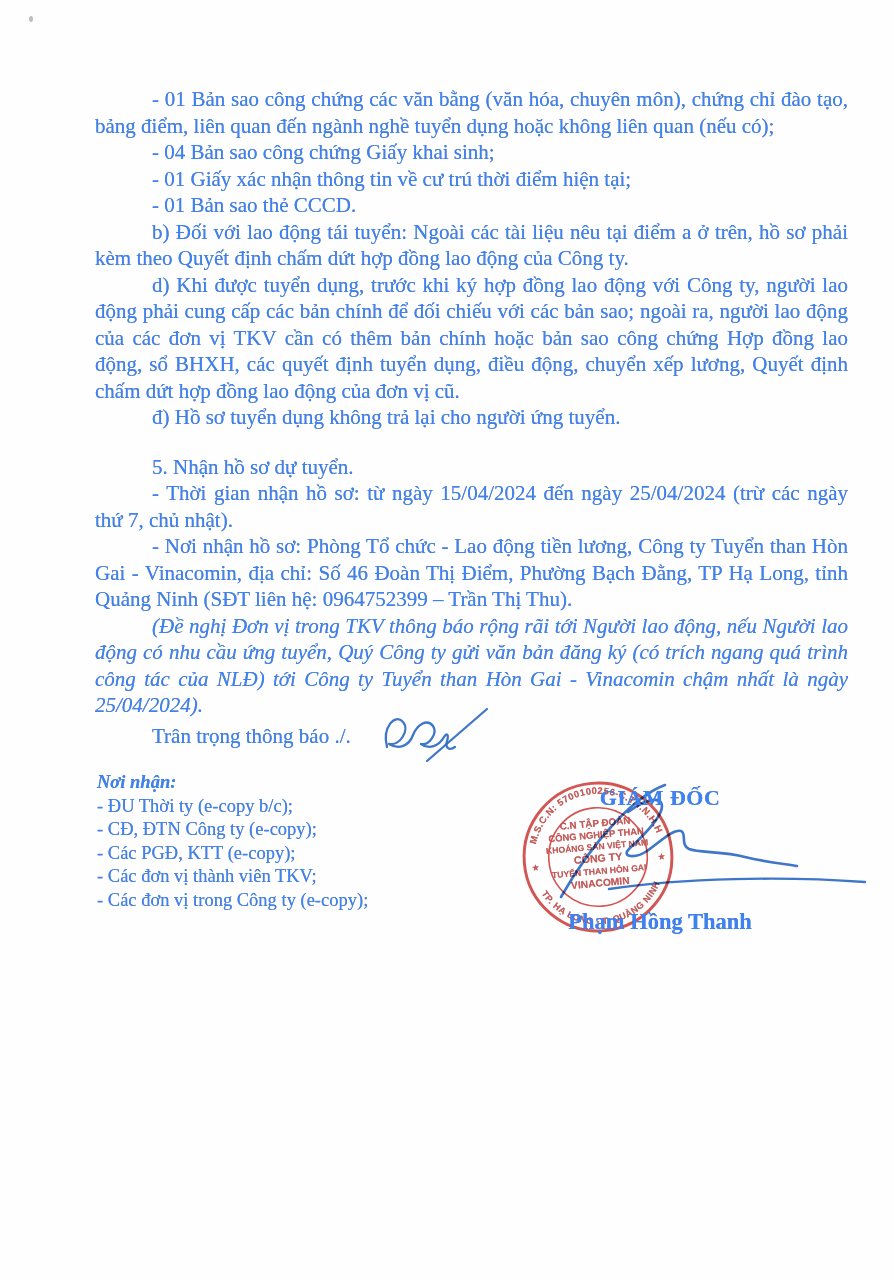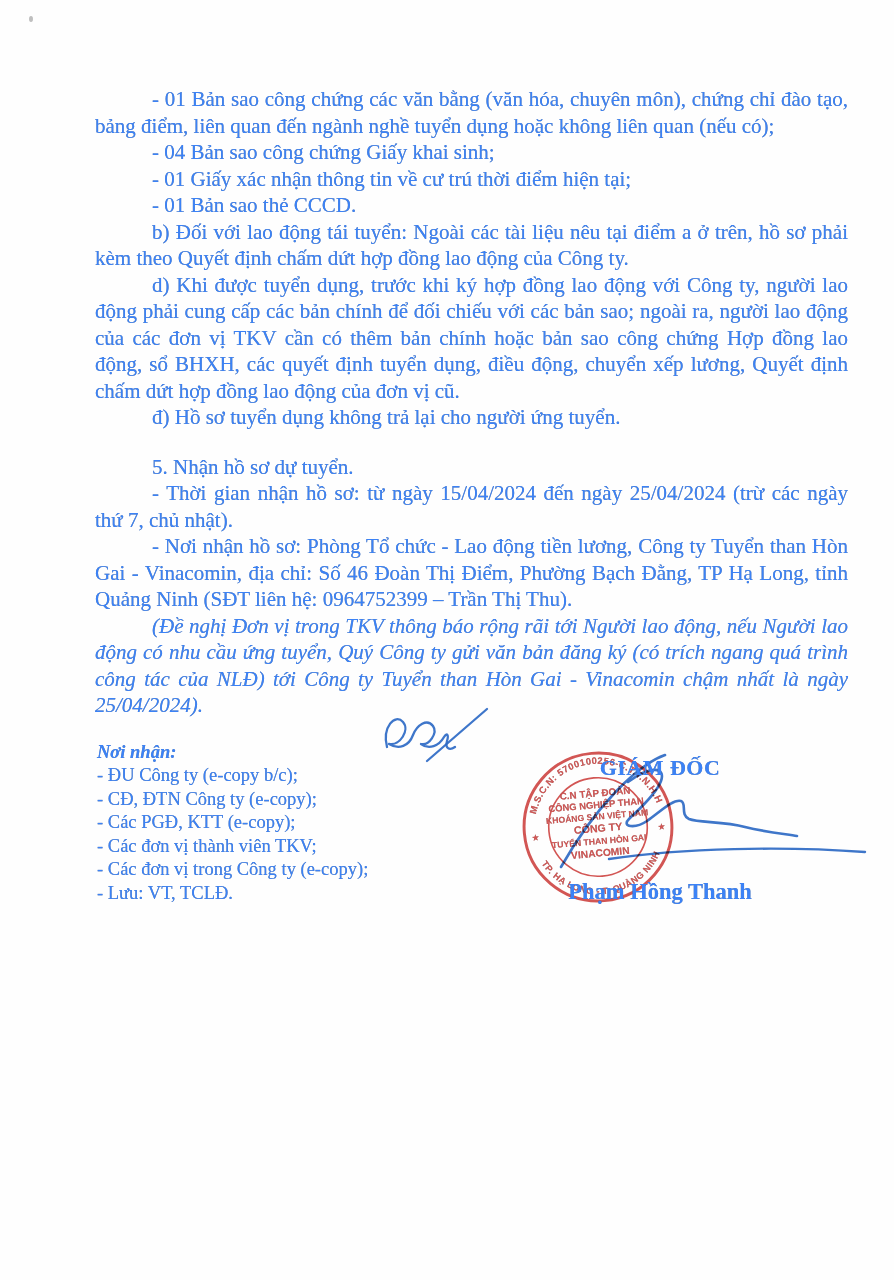--- a/index.html
+++ b/index.html
@@ -90,35 +90,35 @@
     <p class="para">b) Đối với lao động tái tuyển: Ngoài các tài liệu nêu tại điểm a ở trên, hồ sơ phải kèm theo Quyết định chấm dứt hợp đồng lao động của Công ty.</p>
     <p class="para">d) Khi được tuyển dụng, trước khi ký hợp đồng lao động với Công ty, người lao động phải cung cấp các bản chính để đối chiếu với các bản sao; ngoài ra, người lao động của các đơn vị TKV cần có thêm bản chính hoặc bản sao công chứng Hợp đồng lao động, sổ BHXH, các quyết định tuyển dụng, điều động, chuyển xếp lương, Quyết định chấm dứt hợp đồng lao động của đơn vị cũ.</p>
     <p class="para">đ) Hồ sơ tuyển dụng không trả lại cho người ứng tuyển.</p>
 
     <p class="para heading">5. Nhận hồ sơ dự tuyển.</p>
     <p class="para">- Thời gian nhận hồ sơ: từ ngày 15/04/2024 đến ngày 25/04/2024 (trừ các ngày thứ 7, chủ nhật).</p>
     <p class="para">- Nơi nhận hồ sơ: Phòng Tổ chức - Lao động tiền lương, Công ty Tuyển than Hòn Gai - Vinacomin, địa chỉ: Số 46 Đoàn Thị Điểm, Phường Bạch Đằng, TP Hạ Long, tỉnh Quảng Ninh (SĐT liên hệ: 0964752399 – Trần Thị Thu).</p>
     <p class="para note">(Đề nghị Đơn vị trong TKV thông báo rộng rãi tới Người lao động, nếu Người lao động có nhu cầu ứng tuyển, Quý Công ty gửi văn bản đăng ký (có trích ngang quá trình công tác của NLĐ) tới Công ty Tuyển than Hòn Gai - Vinacomin chậm nhất là ngày 25/04/2024).</p>
 
     <p class="para closing">
+      <span>Trân trọng thông báo ./.</span>
       <svg class="initials-svg" width="122" height="64" viewBox="0 0 122 64">
         <path class="stroke-blue" stroke-width="2.3" d="M12,46 C7,26 20,12 28,21 C35,29 25,45 14,43 C24,49 34,45 38,34 C42,24 52,17 58,25 C63,32 54,45 46,43 C54,49 64,45 69,36 C72,31 74,34 72,40 C70,47 74,50 80,46"></path>
         <path class="stroke-blue" stroke-width="2.3" d="M52,60 L112,8"></path>
       </svg>
     </p>
 
     <div class="footer">
       <div class="recipients">
         <p class="recipients-heading">Nơi nhận:</p>
-        <p>- ĐU Công ty (e-copy b/c);</p>
+        <p>- ĐU Thời ty (e-copy b/c);</p>
         <p>- CĐ, ĐTN Công ty (e-copy);</p>
         <p>- Các PGĐ, KTT (e-copy);</p>
         <p>- Các đơn vị thành viên TKV;</p>
         <p>- Các đơn vị trong Công ty (e-copy);</p>
-        <p>- Lưu: VT, TCLĐ.</p>
       </div>
 
       <div class="sig-block-title">GIÁM ĐỐC</div>
 
       <svg class="seal" viewBox="0 0 190 190" width="156" height="156">
         <defs>
           <path id="arcTop" d="M 22.6 121.3 A 77 77 0 1 1 167.4 121.3"></path>
           <path id="arcBot" d="M 17.9 67 A 82 82 0 1 0 172.1 67"></path>
         </defs>
         <circle cx="95" cy="95" r="90" fill="none" stroke="#cf4341" stroke-width="3.6"></circle>

